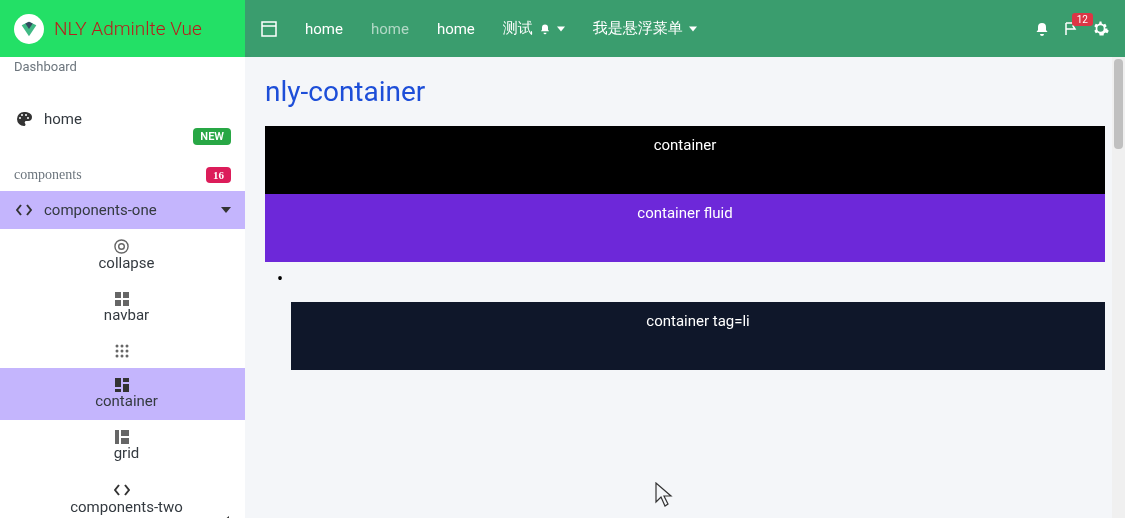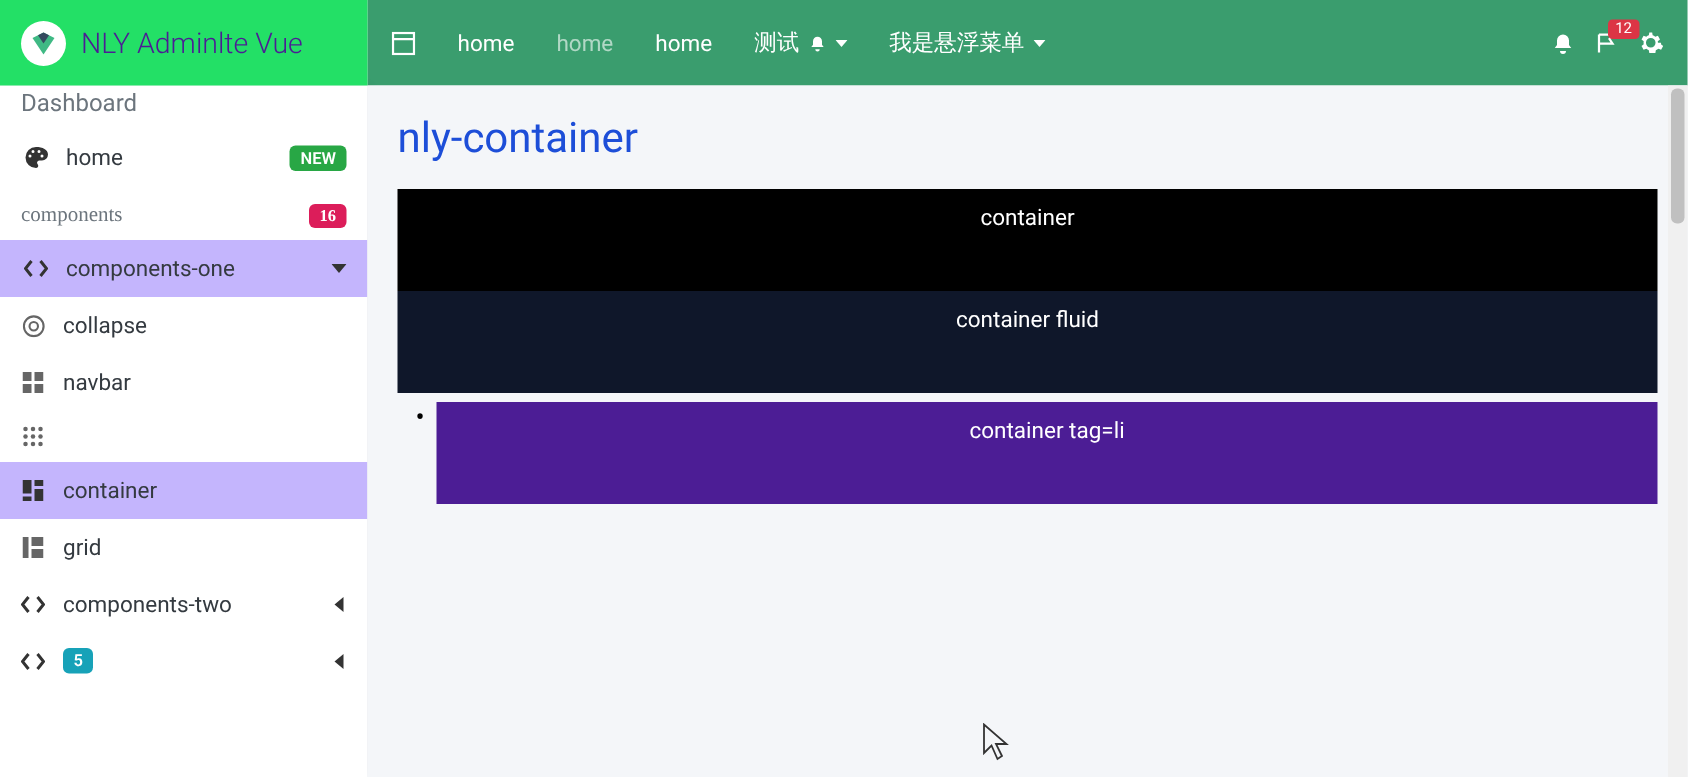--- a/index.html
+++ b/index.html
@@ -3,55 +3,55 @@
 <meta charset="utf-8">
 <style>
 * { box-sizing: border-box; margin: 0; padding: 0; }
 body { font-family: -apple-system, BlinkMacSystemFont, "Segoe UI", Roboto, sans-serif; background: #f4f6f9; overflow: hidden; }
 .app { display: flex; width: 1125px; height: 518px; position: relative; }
 
 
 .brand { position: absolute; top: 0; left: 0; width: 245px; height: 57px; background: #23e066; display: flex; align-items: center; padding: 0 14px; z-index: 10; }
 .brand-logo { width: 30px; height: 30px; border-radius: 50%; background: #fff; display: flex; align-items: center; justify-content: center; margin-right: 10px; }
 .brand-logo svg { width: 22px; height: 22px; }
-.brand-text { color: #4c1d95; font-size: 19px; font-weight: 300; }
+.brand-text { color: #b91c1c; font-size: 19px; font-weight: 300; }
 
 
 .navbar { position: absolute; top: 0; left: 245px; right: 0; height: 57px; background: #3a9d6e; display: flex; align-items: center; padding: 0 16px; color: #fff; }
 .nav-left { display: flex; align-items: center; gap: 28px; }
 .nav-icon-btn { color: #fff; cursor: pointer; display: flex; align-items: center; }
 .nav-link { color: #fff; font-size: 15px; cursor: pointer; display: flex; align-items: center; gap: 6px; }
 .nav-link.muted { color: rgba(255,255,255,0.6); }
 .nav-right { margin-left: auto; display: flex; align-items: center; gap: 13px; }
 .nav-badge { position: relative; }
 .nav-badge-count { position: absolute; top: -8px; right: -14px; background: #dc3545; color: #fff; font-size: 10px; padding: 1px 5px; border-radius: 3px; }
 
 
 .sidebar { position: absolute; top: 57px; left: 0; width: 245px; bottom: 0; background: #fff; box-shadow: 2px 0 6px rgba(0,0,0,0.1); overflow-y: auto; }
-.side-header { font-size: 16px; color: #6c757d; padding: 2px 14px 8px; }
+.side-header { font-size: 13px; color: #6c757d; padding: 2px 14px 8px; }
 .side-item { display: flex; align-items: center; padding: 10px 14px; color: #343a40; font-size: 15px; cursor: pointer; position: relative; }
 .side-item.active { background: #c4b5fd; }
-.side-item.indent { padding-left: 12px; }
+.side-item.indent { padding-left: 22px; flex-direction: column; }
 .side-icon { width: 20px; margin-right: 10px; display: flex; align-items: center; justify-content: center; color: #555; }
 .side-label { flex: 1; }
 .badge { font-size: 11px; padding: 2px 7px; border-radius: 4px; font-weight: 600; }
-.badge-green { background: #28a745; color: #fff; }
+.badge-green { background: #28a745; color: #fff; margin-top: 36px; }
 .badge-red { background: #dc1d5a; color: #fff; }
 .badge-blue { background: #17a2b8; color: #fff; margin-right: 6px; }
 .caret { margin-left: auto; }
 .caret svg { width: 10px; height: 10px; }
 .side-section { display: flex; align-items: center; padding: 12px 14px 8px; font-size: 14px; color: #6c757d; font-family: Liberation Serif, serif; }
 
 
 .main { position: absolute; top: 57px; left: 245px; right: 0; bottom: 0; padding: 18px 20px; overflow-y: auto; background: #f4f6f9; }
 .page-title { font-size: 28px; color: #1d4ed8; font-weight: 400; margin-bottom: 18px; }
 .demo-box { padding: 10px 0 40px; text-align: center; color: #fff; font-size: 15px; margin-bottom: 0; }
 .demo-black { background: #000; }
-.demo-blue { background: #0f172a; }
-.demo-green { background: #4c1d95; }
+.demo-blue { background: #6d28d9; }
+.demo-green { background: #0f172a; margin-top: 34px; }
 .bullet-row { display: flex; align-items: flex-start; padding: 6px 0 6px 12px; }
 .bullet { margin-right: 8px; font-size: 18px; line-height: 1; padding-top: 2px; }
 .bullet-content { flex: 1; }
 
 
 .scroll-hint { position: absolute; right: 0; top: 57px; width: 13px; bottom: 0; background: #f0f0f0; }
 .scroll-thumb { position: absolute; right: 2px; top: 2px; width: 9px; height: 90px; background: #c0c0c0; border-radius: 4px; }
 
 
 .cursor { position: absolute; left: 655px; top: 482px; pointer-events: none; }

